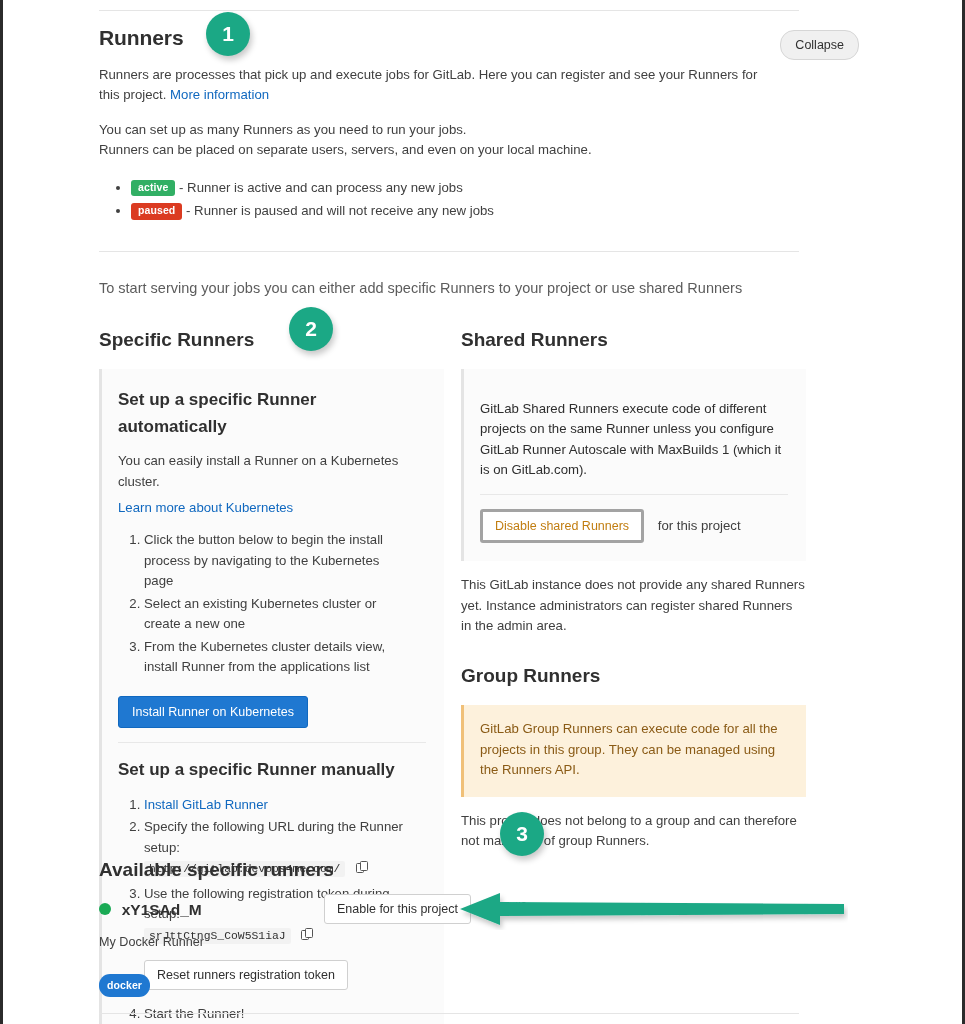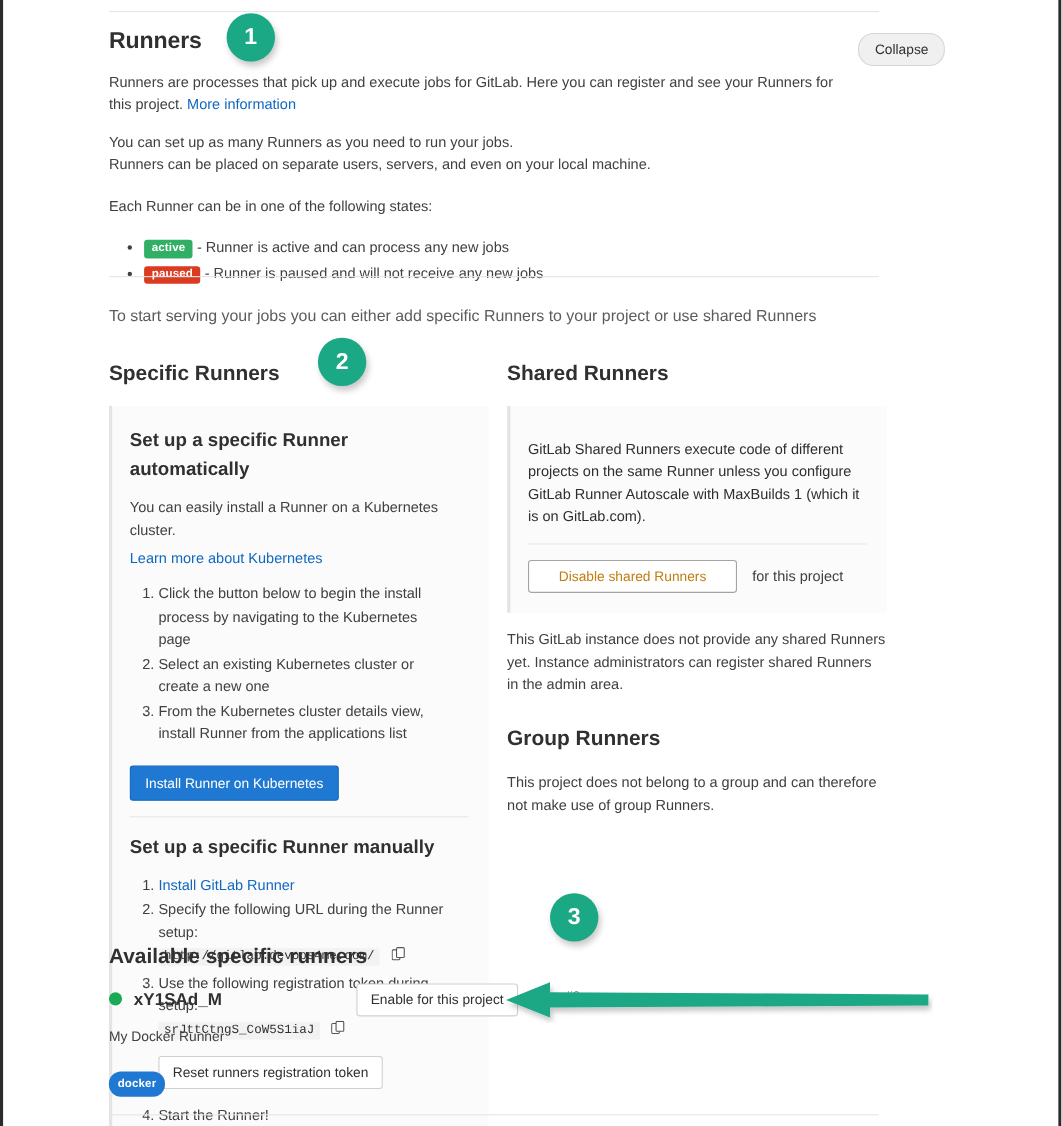--- a/index.html
+++ b/index.html
@@ -126,24 +126,24 @@
     color: #ffffff;
     font-size: 12.5px;
     padding: 8px 13px;
     border-radius: 3px;
     cursor: pointer;
     font-family: "Liberation Sans", sans-serif;
   }
   .btn-warning-outline {
     display: inline-block;
     background: #ffffff;
-    border: 1px solid #a3a3a3;
+    border: 3px solid #a3a3a3;
     color: #c17d10;
     font-size: 12.5px;
-    padding: 7px 27px;
+    padding: 7px 12px;
     border-radius: 3px;
     cursor: pointer;
     font-family: "Liberation Sans", sans-serif;
   }
   .btn-default {
     display: inline-block;
     background: #ffffff;
     border: 1px solid #d0d0d0;
     color: #303030;
     font-size: 12.5px;
@@ -241,21 +241,20 @@
     <h1 id="page-title">Runners</h1>
     <button id="collapse-button">Collapse</button>
     <p id="intro-paragraph"><span>Runners are processes that pick up and execute jobs for GitLab. Here you can register and see your Runners for this project.</span> <a class="link">More information</a></p>
   </div>
 
   <div id="setup-notes">
     <p>
       <span>You can set up as many Runners as you need to run your jobs.</span><br>
       <span>Runners can be placed on separate users, servers, and even on your local machine.</span>
     </p>
-    <p>Each Runner can be in one of the following states:</p>
     <ul id="states-list">
       <li>
         <span class="state-badge" id="badge-active" style="background: rgb(49, 175, 100);">active</span>
         <span>- Runner is active and can process any new jobs</span>
       </li>
       <li>
         <span class="state-badge" id="badge-paused" style="background: rgb(219, 59, 33);">paused</span>
         <span>- Runner is paused and will not receive any new jobs</span>
       </li>
     </ul>
@@ -325,20 +324,23 @@
         <p>GitLab Shared Runners execute code of different projects on the same Runner unless you configure GitLab Runner Autoscale with MaxBuilds 1 (which it is on GitLab.com).</p>
         <div class="panel-divider"></div>
         <button class="btn-warning-outline">Disable shared Runners</button>
         <span style="margin-left:10px;color:#404040;">for this project</span>
       </div>
 
       <p class="note-under">This GitLab instance does not provide any shared Runners yet. Instance administrators can register shared Runners in the admin area.</p>
 
       <h2 class="col-heading" style="margin-top:24px;">Group Runners</h2>
 
+      <div class="panel-warning">
+        <p>GitLab Group Runners can execute code for all the projects in this group. They can be managed using the Runners API.</p>
+      </div>
 
       <p class="note-under">This project does not belong to a group and can therefore not make use of group Runners.</p>
     </div>
   </div>
 
   <h2 id="available-heading">Available specific runners</h2>
 
   <div id="runner-row">
     <span class="runner-status-dot" style="background: rgb(26, 170, 85);"></span>
     <span id="runner-token">xY1SAd_M</span>

